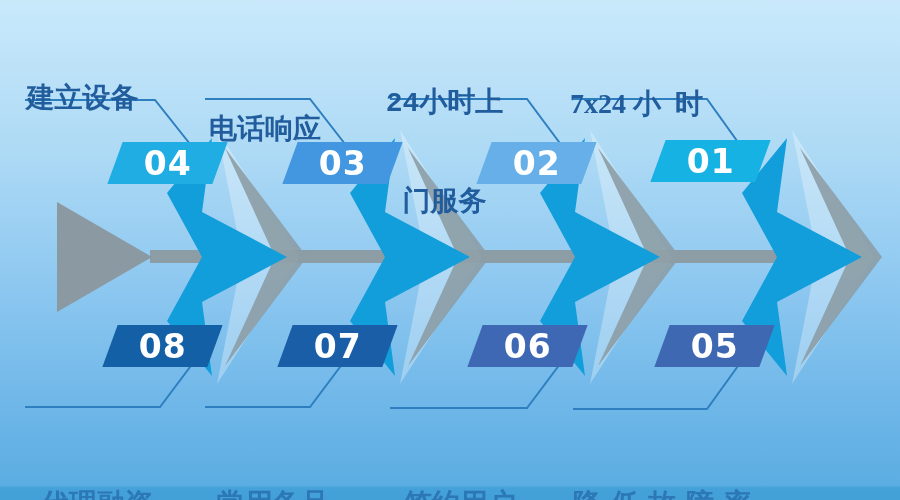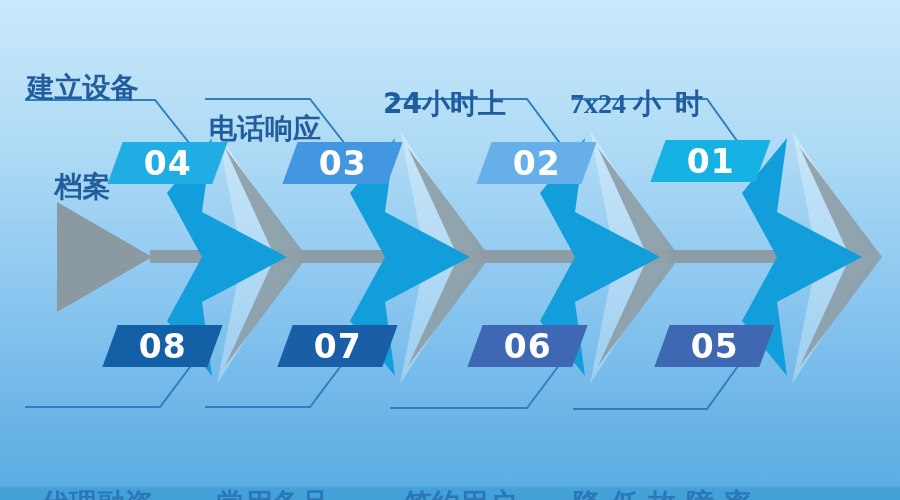--- a/index.html
+++ b/index.html
@@ -83,29 +83,29 @@
   <div class="badge" style="left: 285px; top: 325px; background-color: rgb(26, 94, 168);">
     <span class="num">07</span>
   </div>
   <div class="badge" style="left: 475px; top: 325px; background-color: rgb(63, 104, 180);">
     <span class="num">06</span>
   </div>
   <div class="badge" style="left: 662px; top: 325px; background-color: rgb(62, 104, 178);">
     <span class="num">05</span>
   </div>
 
-  <div class="lbl top center" style="left:5px;top:5px;width:155px;text-align:center;">
+  <div class="lbl top center" style="left:5px;top:15px;width:155px;text-align:center;">
     <div>建立设备</div>
-    <div>档案</div>
   </div>
   <div class="lbl top center" style="left:195px;top:46px;width:140px;">
     <div>电话响应</div>
   </div>
-  <div class="lbl top center" style="left:372px;top:21px;width:145px;">
+  <div class="lbl top center" style="left:372px;top:21px;width:145px;font-family:Liberation Mono, monospace;">
     <div>24小时上</div>
+    <div>门服务</div>
   </div>
   <div class="lbl top" style="left:570px;top:21px;width:180px;font-family:Liberation Serif, serif;">
     <div>7x24 小  时</div>
   </div>
 
   <div class="lbl bottom center" style="left:22px;top:421px;width:150px;">
     <div>代理融资</div>
     
   </div>
   <div class="lbl bottom center" style="left:198px;top:421px;width:150px;">

